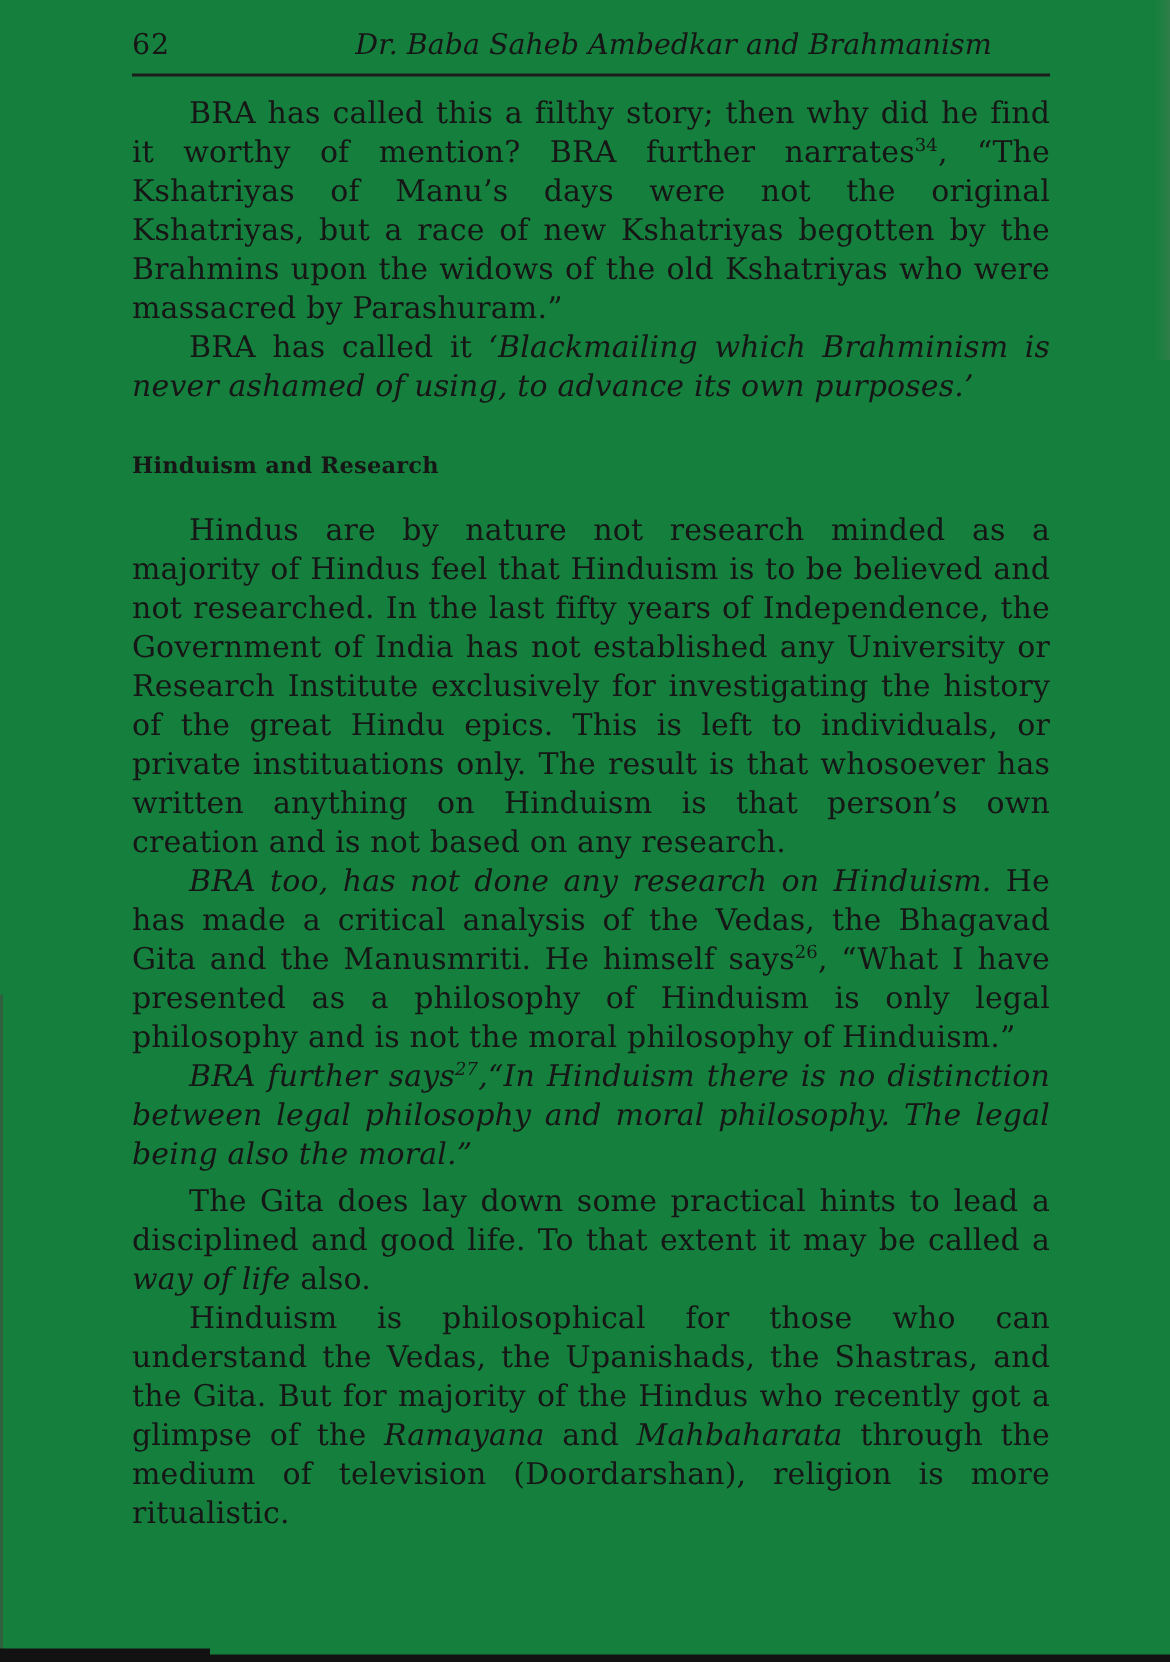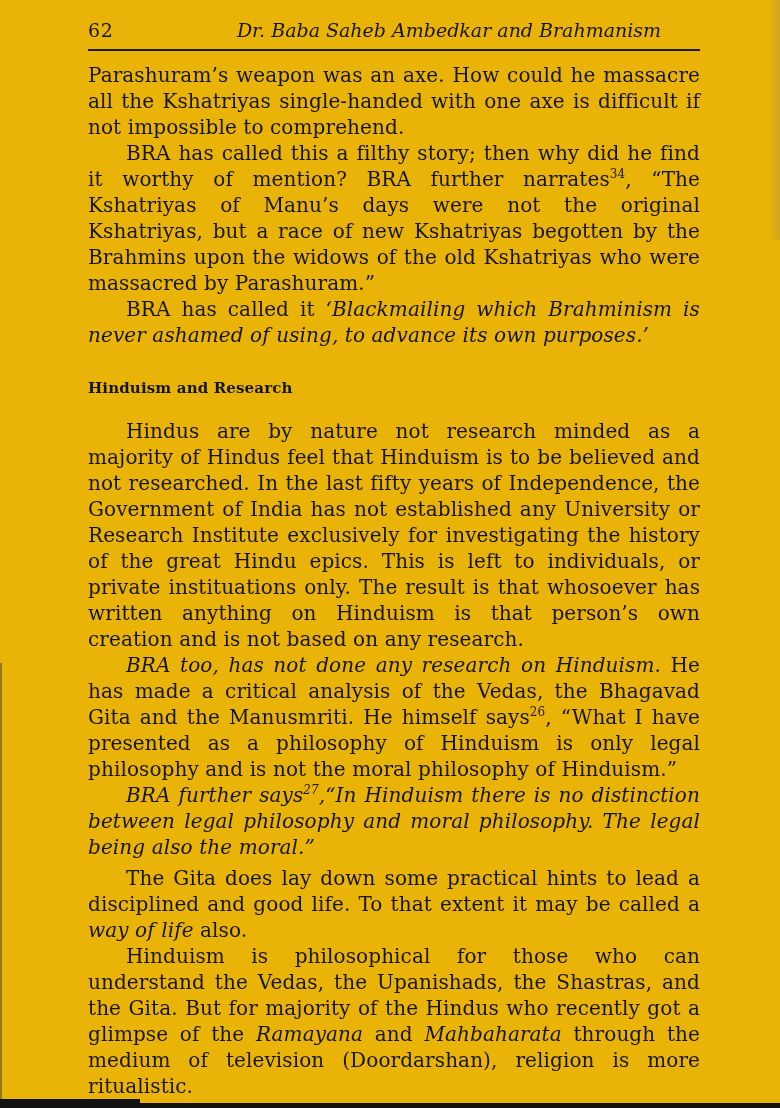--- a/index.html
+++ b/index.html
@@ -1,21 +1,21 @@
 <!DOCTYPE html>
 <html><head>
 <meta charset="utf-8">
 <style>
   html, body { margin: 0; padding: 0; background: #cfcdc8; }
   .page {
     position: relative;
     width: 780px;
     height: 1108px;
     margin: 0 auto;
-    background: #eab308;
+    background: #15803d;
     overflow: hidden;
     box-sizing: border-box;
     padding: 18px 80px 0 88px;
     font-family: "DejaVu Serif", "Liberation Serif", serif;
     color: #161616;
   }
   .page-header {
     display: flex;
     align-items: baseline;
     font-size: 19px;
@@ -80,21 +80,20 @@
 <div class="page">
 
   <header class="page-header">
     <span class="page-number">62</span>
     <span class="running-title">Dr. Baba Saheb Ambedkar and Brahmanism</span>
   </header>
 
   <div class="rule"></div>
 
   <article class="body-text">
-    <p class="para"><span>Parashuram’s weapon was an axe. How could he massacre all the Kshatriyas single-handed with one axe is difficult if not impossible to comprehend.</span></p>
     <p class="para indent"><span>BRA has called this a filthy story; then why did he find it worthy of mention? BRA further narrates</span><sup>34</sup><span>, “The Kshatriyas of Manu’s days were not the original Kshatriyas, but a race of new Kshatriyas begotten by the Brahmins upon the widows of the old Kshatriyas who were massacred by Parashuram.”</span></p>
     <p class="para indent"><span>BRA has called it </span><span class="i">‘Blackmailing which Brahminism is never ashamed of using, to advance its own purposes.’</span></p>
 
     <h2 class="section-heading">Hinduism and Research</h2>
 
     <p class="para indent"><span>Hindus are by nature not research minded as a majority of Hindus feel that Hinduism is to be believed and not researched. In the last fifty years of Independence, the Government of India has not established any University or Research Institute exclusively for investigating the history of the great Hindu epics. This is left to individuals, or private instituations only. The result is that whosoever has written anything on Hinduism is that person’s own creation and is not based on any research.</span></p>
     <p class="para indent"><span class="i">BRA too, has not done any research on Hinduism.</span><span> He has made a critical analysis of the Vedas, the Bhagavad Gita and the Manusmriti. He himself says</span><sup>26</sup><span>, “What I have presented as a philosophy of Hinduism is only legal philosophy and is not the moral philosophy of Hinduism.”</span></p>
     <p class="para indent"><span class="i">BRA further says</span><sup class="i">27</sup><span class="i">,“In Hinduism there is no distinction between legal philosophy and moral philosophy. The legal being also the moral.”</span></p>
     <p class="para indent space-sm"><span>The Gita does lay down some practical hints to lead a disciplined and good life. To that extent it may be called a </span><span class="i">way of life</span><span> also.</span></p>
     <p class="para indent"><span>Hinduism is philosophical for those who can understand the Vedas, the Upanishads, the Shastras, and the Gita. But for majority of the Hindus who recently got a glimpse of the </span><span class="i">Ramayana</span><span> and </span><span class="i">Mahbaharata</span><span> through the medium of television (Doordarshan), religion is more ritualistic.</span></p>

